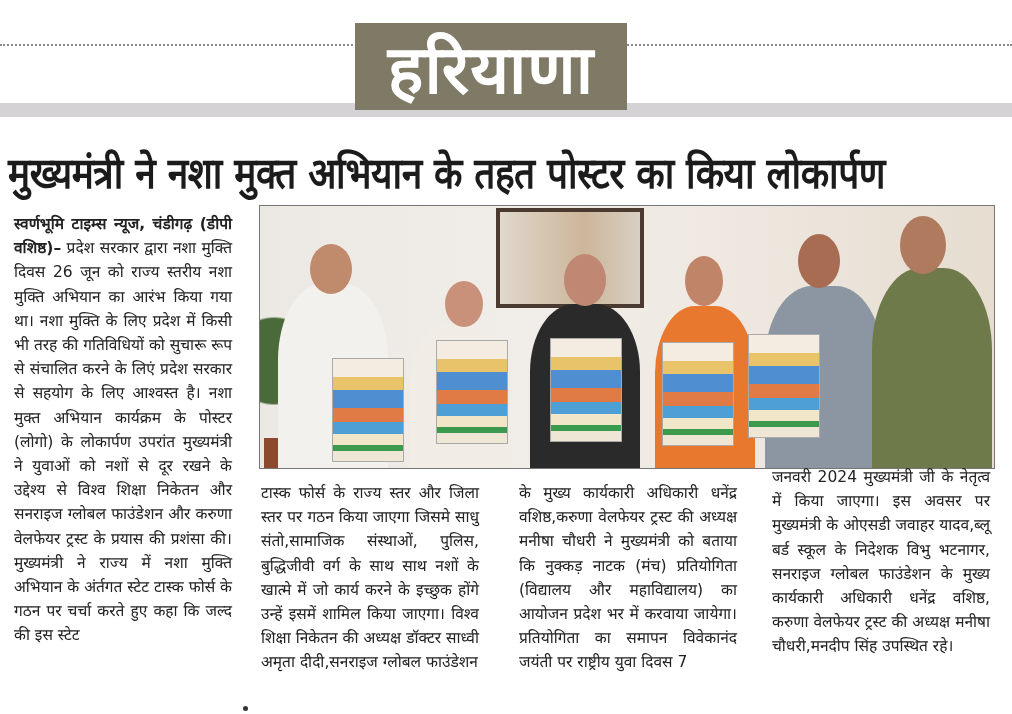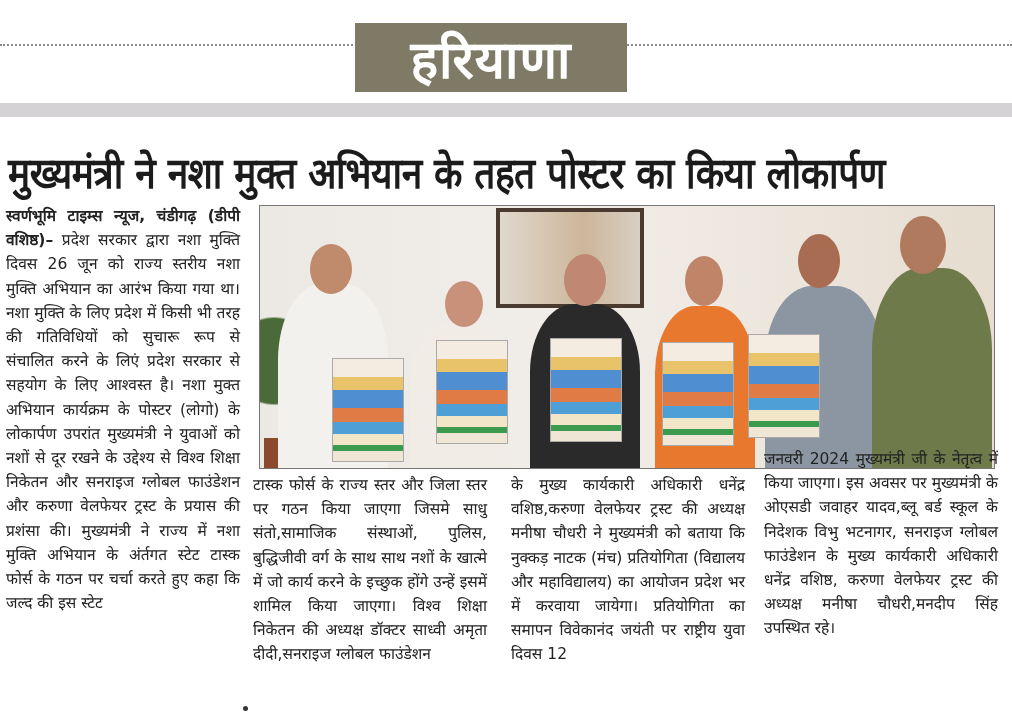--- a/index.html
+++ b/index.html
@@ -1,30 +1,30 @@
 <!DOCTYPE html>
 <html><head>
 <meta charset="utf-8">
 <style>
   html, body { margin:0; padding:0; }
   body { width:1012px; height:714px; background:#ffffff; position:relative; overflow:hidden;
          font-family:"DejaVu Sans", sans-serif; color:#1a1a1a; }
   .dotline { position:absolute; left:0; right:0; top:44px; border-top:2px dotted #8a8a8a; }
   .graybar { position:absolute; left:0; right:0; top:103px; height:14px; background:#d4d2d4; }
-  .banner { position:absolute; left:355px; top:23px; width:272px; height:69px; background:#7e7a66;
+  .banner { position:absolute; left:355px; top:23px; width:272px; height:87px; background:#7e7a66;
             color:#fff; display:flex; align-items:center; justify-content:center;
-            font-size:52px; font-weight:bold; letter-spacing:1px; }
+            font-size:67px; font-weight:bold; letter-spacing:1px; }
   .headline { position:absolute; left:8px; top:142px; width:996px; font-size:37px; font-weight:bold;
               color:#1b1b1b; white-space:nowrap; letter-spacing:-0.5px; transform:scaleY(1.15); transform-origin:top left; }
   .col { position:absolute; font-size:15.5px; line-height:24.2px; text-align:justify; color:#222; }
-  .col p { margin:0; }
+  .col p { margin:8px; }
   .col1 { left:6px; top:204px; width:234px; }
   .col2 { left:253px; top:473px; width:234px; }
   .col3 { left:511px; top:473px; width:234px; }
-  .col4 { left:764px; top:447px; width:234px; }
+  .col4 { left:764px; top:457px; width:234px; }
   .byline { font-weight:bold; }
   .photo { position:absolute; left:259px; top:205px; width:734px; height:262px; overflow:hidden;
            border:1px solid #777; background:linear-gradient(90deg,#ece8e4 0%,#f1ede8 40%,#efe9e2 60%,#e6ddd0 100%); }
   .frame { position:absolute; left:236px; top:2px; width:140px; height:92px; border:4px solid #4b3a30;
            background:linear-gradient(90deg,#e0d8cc,#cdb69a 60%,#d8cfc3); }
   .fig { position:absolute; border-radius:40% 40% 6px 6px; }
   .head { position:absolute; border-radius:50%; background:#c08a6c; }
   .poster { position:absolute; width:70px; height:102px; border:1px solid #aaa;
             background:linear-gradient(180deg,#f4ece0 0 18%,#e8c36a 18% 30%,#4f8ed0 30% 48%,#e07b45 48% 62%,#4e9fd6 62% 74%,#f2e6c8 74% 84%,#3c9a4e 84% 90%,#f0e6d6 90%); }
   .plant { position:absolute; left:0; top:110px; width:28px; height:150px;
@@ -72,19 +72,19 @@
   <div class="poster" style="left:176px;top:134px;"></div>
   <div class="poster" style="left:290px;top:132px;"></div>
   <div class="poster" style="left:402px;top:136px;"></div>
   <div class="poster" style="left:488px;top:128px;"></div>
 </div>
 
 <div class="col col2">
   <p>टास्क फोर्स के राज्य स्तर और जिला स्तर पर गठन किया जाएगा जिसमे साधु संतो,सामाजिक संस्थाओं, पुलिस, बुद्धिजीवी वर्ग के साथ साथ नशों के खात्मे में जो कार्य करने के इच्छुक होंगे उन्हें इसमें शामिल किया जाएगा। विश्व शिक्षा निकेतन की अध्यक्ष डॉक्टर साध्वी अमृता दीदी,सनराइज ग्लोबल फाउंडेशन</p>
 </div>
 <div class="col col3">
-  <p>के मुख्य कार्यकारी अधिकारी धनेंद्र वशिष्ठ,करुणा वेलफेयर ट्रस्ट की अध्यक्ष मनीषा चौधरी ने मुख्यमंत्री को बताया कि नुक्कड़ नाटक (मंच) प्रतियोगिता (विद्यालय और महाविद्यालय) का आयोजन प्रदेश भर में करवाया जायेगा। प्रतियोगिता का समापन विवेकानंद जयंती पर राष्ट्रीय युवा दिवस 12</p>
+  <p>के मुख्य कार्यकारी अधिकारी धनेंद्र वशिष्ठ,करुणा वेलफेयर ट्रस्ट की अध्यक्ष मनीषा चौधरी ने मुख्यमंत्री को बताया कि नुक्कड़ नाटक (मंच) प्रतियोगिता (विद्यालय और महाविद्यालय) का आयोजन प्रदेश भर में करवाया जायेगा। प्रतियोगिता का समापन विवेकानंद जयंती पर राष्ट्रीय युवा दिवस 7</p>
 </div>
 <div class="col col4">
   <p>जनवरी 2024 मुख्यमंत्री जी के नेतृत्व में किया जाएगा। इस अवसर पर मुख्यमंत्री के ओएसडी जवाहर यादव,ब्लू बर्ड स्कूल के निदेशक विभु भटनागर, सनराइज ग्लोबल फाउंडेशन के मुख्य कार्यकारी अधिकारी धनेंद्र वशिष्ठ, करुणा वेलफेयर ट्रस्ट की अध्यक्ष मनीषा चौधरी,मनदीप सिंह उपस्थित रहे।</p>
 </div>
 
 <div class="dot"></div>
 
 </body></html>

